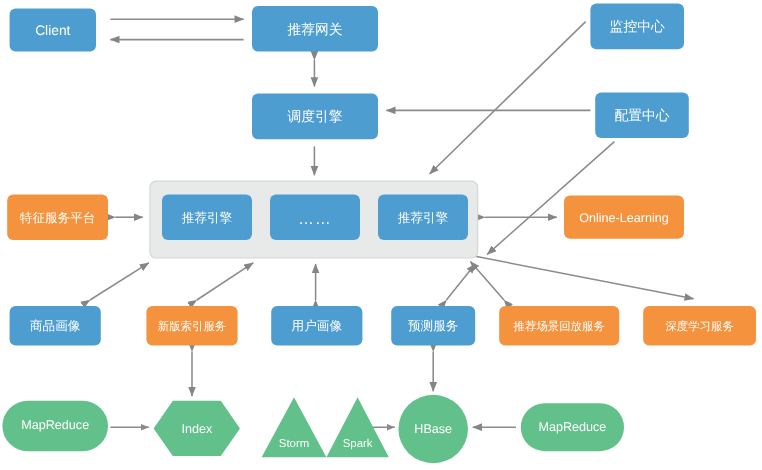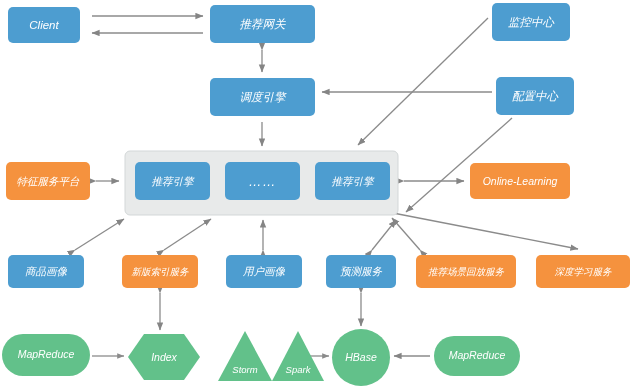--- a/index.html
+++ b/index.html
@@ -1,18 +1,18 @@
 <!DOCTYPE html>
 <html><head>
 <meta charset="utf-8">
 <style>
   html,body{margin:0;padding:0;background:#ffffff;}
   body{width:635px;height:392px;overflow:hidden;
        font-family:"Liberation Sans","DejaVu Sans",sans-serif;}
-  #diagram{position:relative;width:635px;height:288px;font-style:italic;}
+  #diagram{position:relative;width:635px;height:288px;}
   svg{position:absolute;left:0;top:0;width:635px;height:392px;}
   .nodeLabel{font-size:11.5px;fill:#ffffff;text-anchor:middle;
              dominant-baseline:middle;font-family:"Liberation Sans","DejaVu Sans",sans-serif;}
   .nodeLabel.small{font-size:10.5px;}
   .nodeLabel.tiny{font-size:9.5px;}
   .dots{font-size:13px;letter-spacing:1px;}
   .cr{fill:#ffffff;font-size:10px;text-anchor:middle;}
 </style>
 </head>
 <body>

